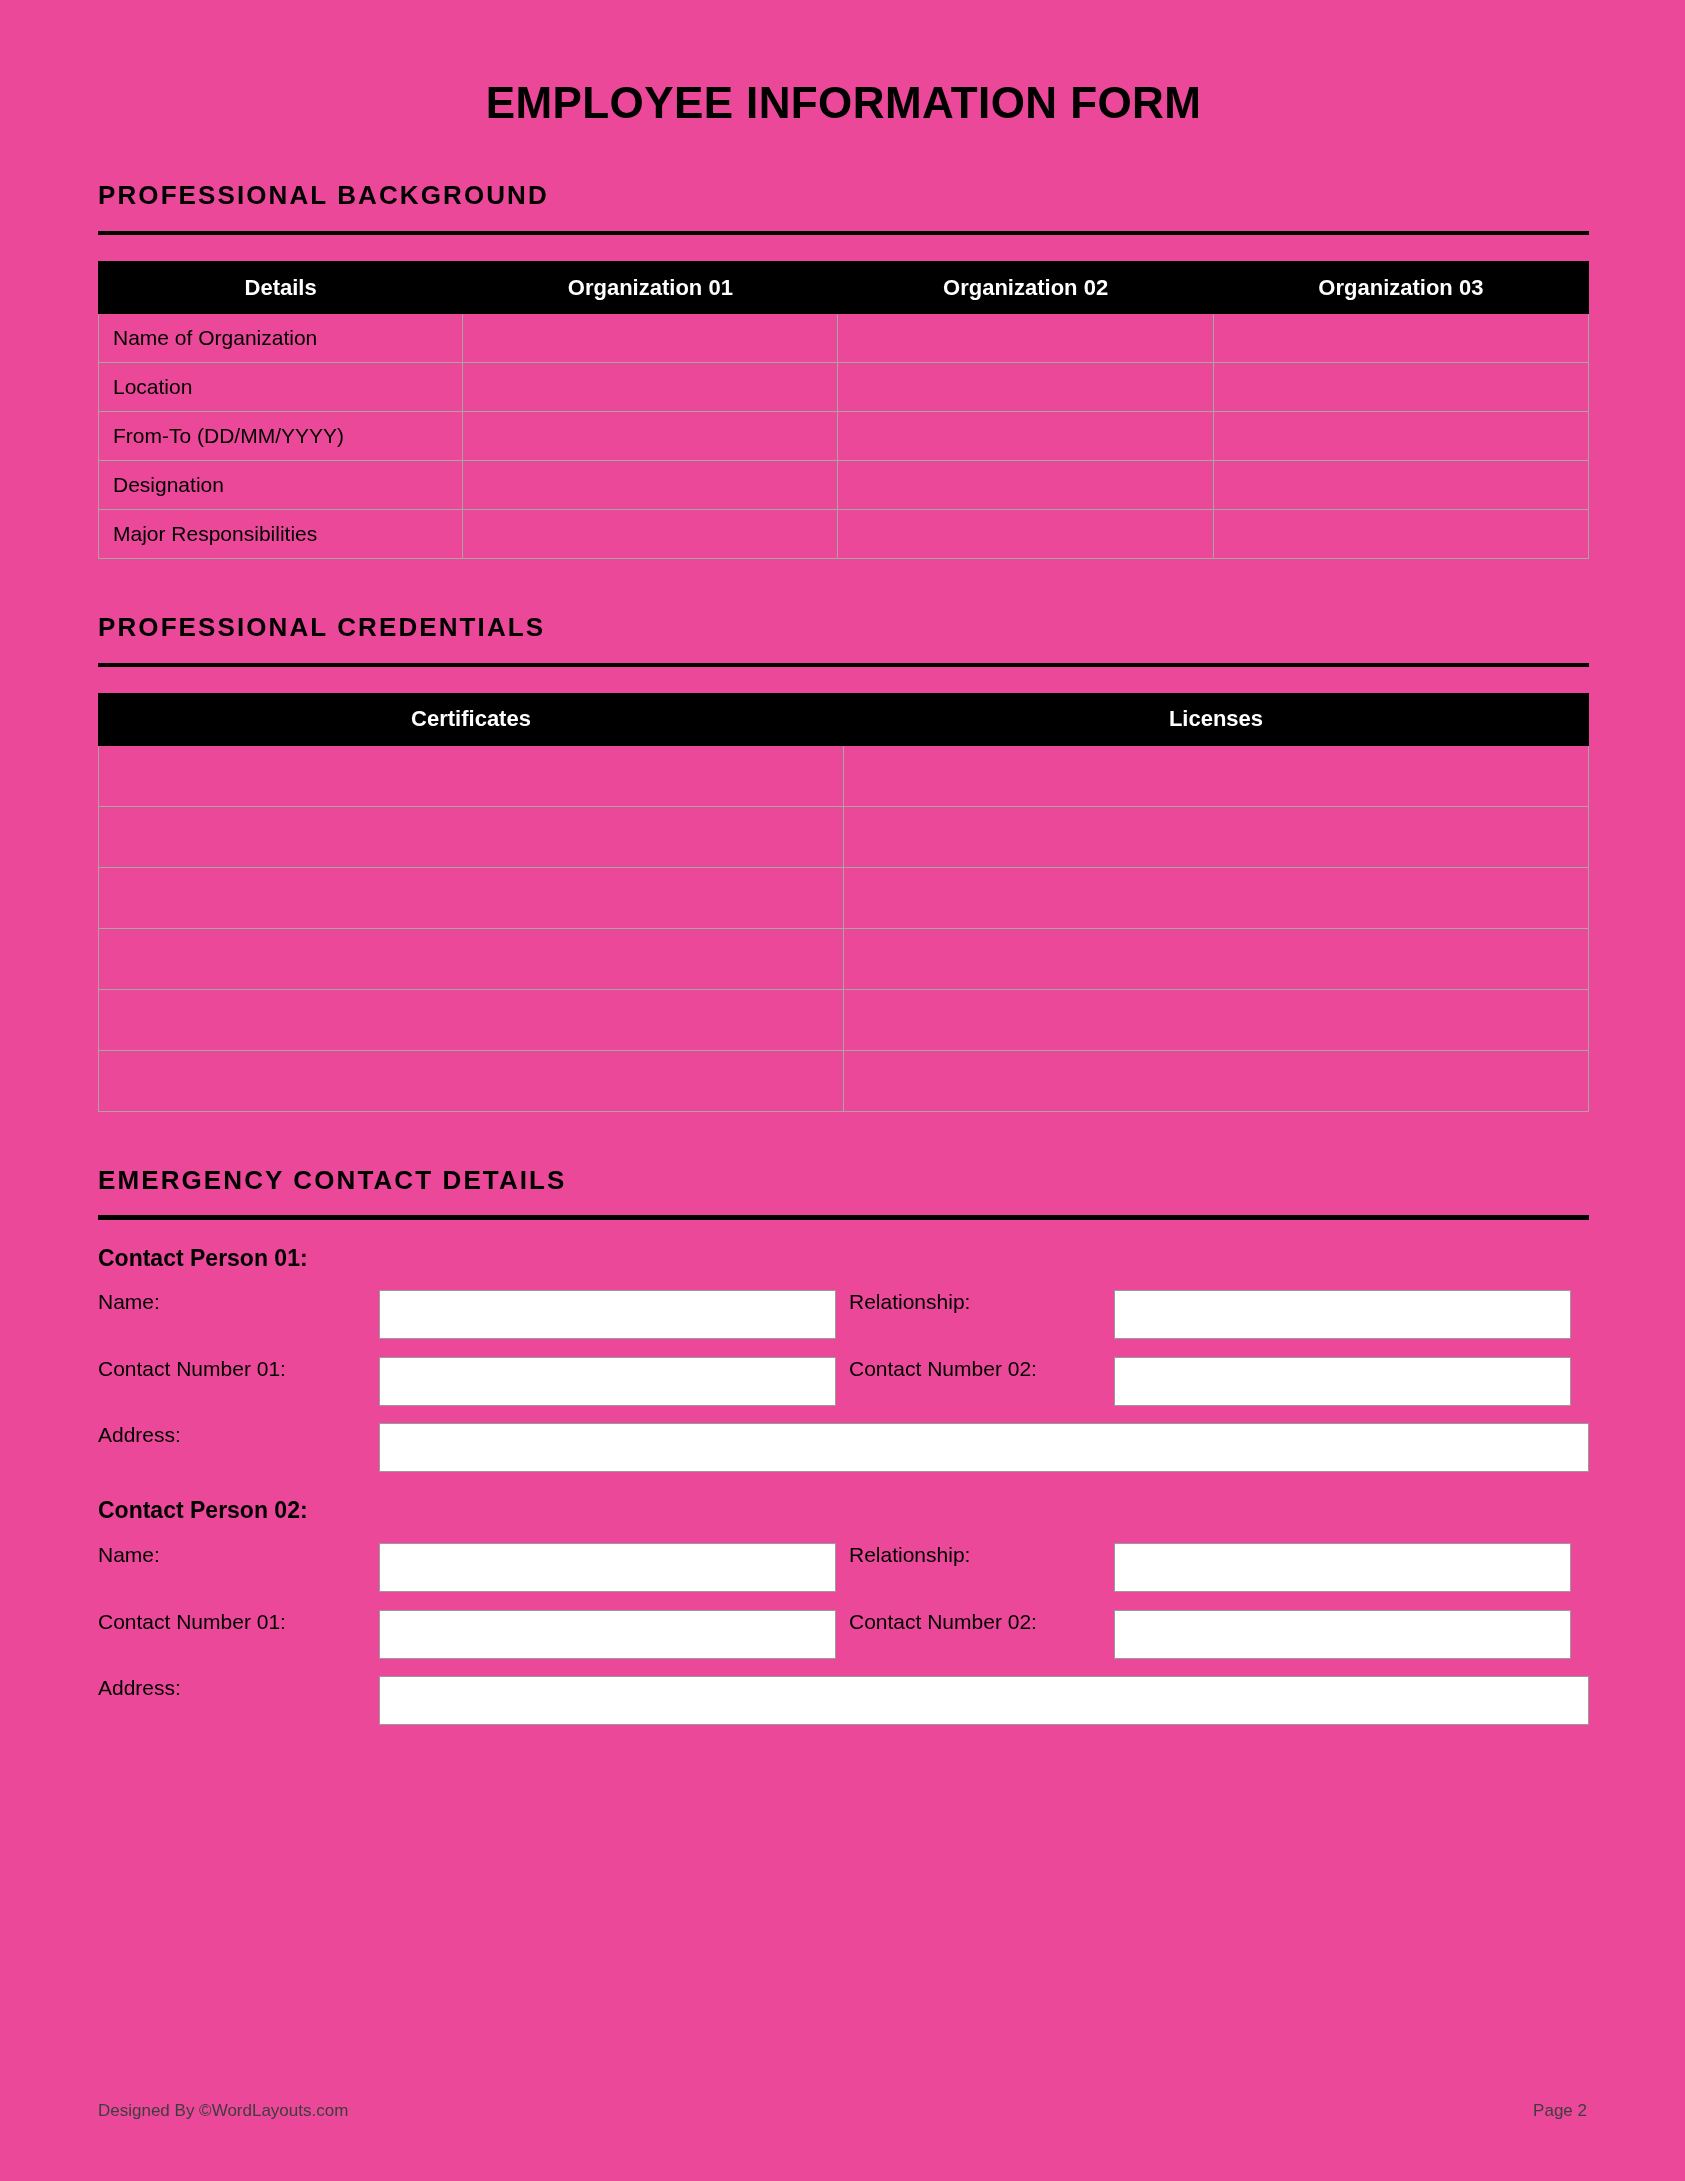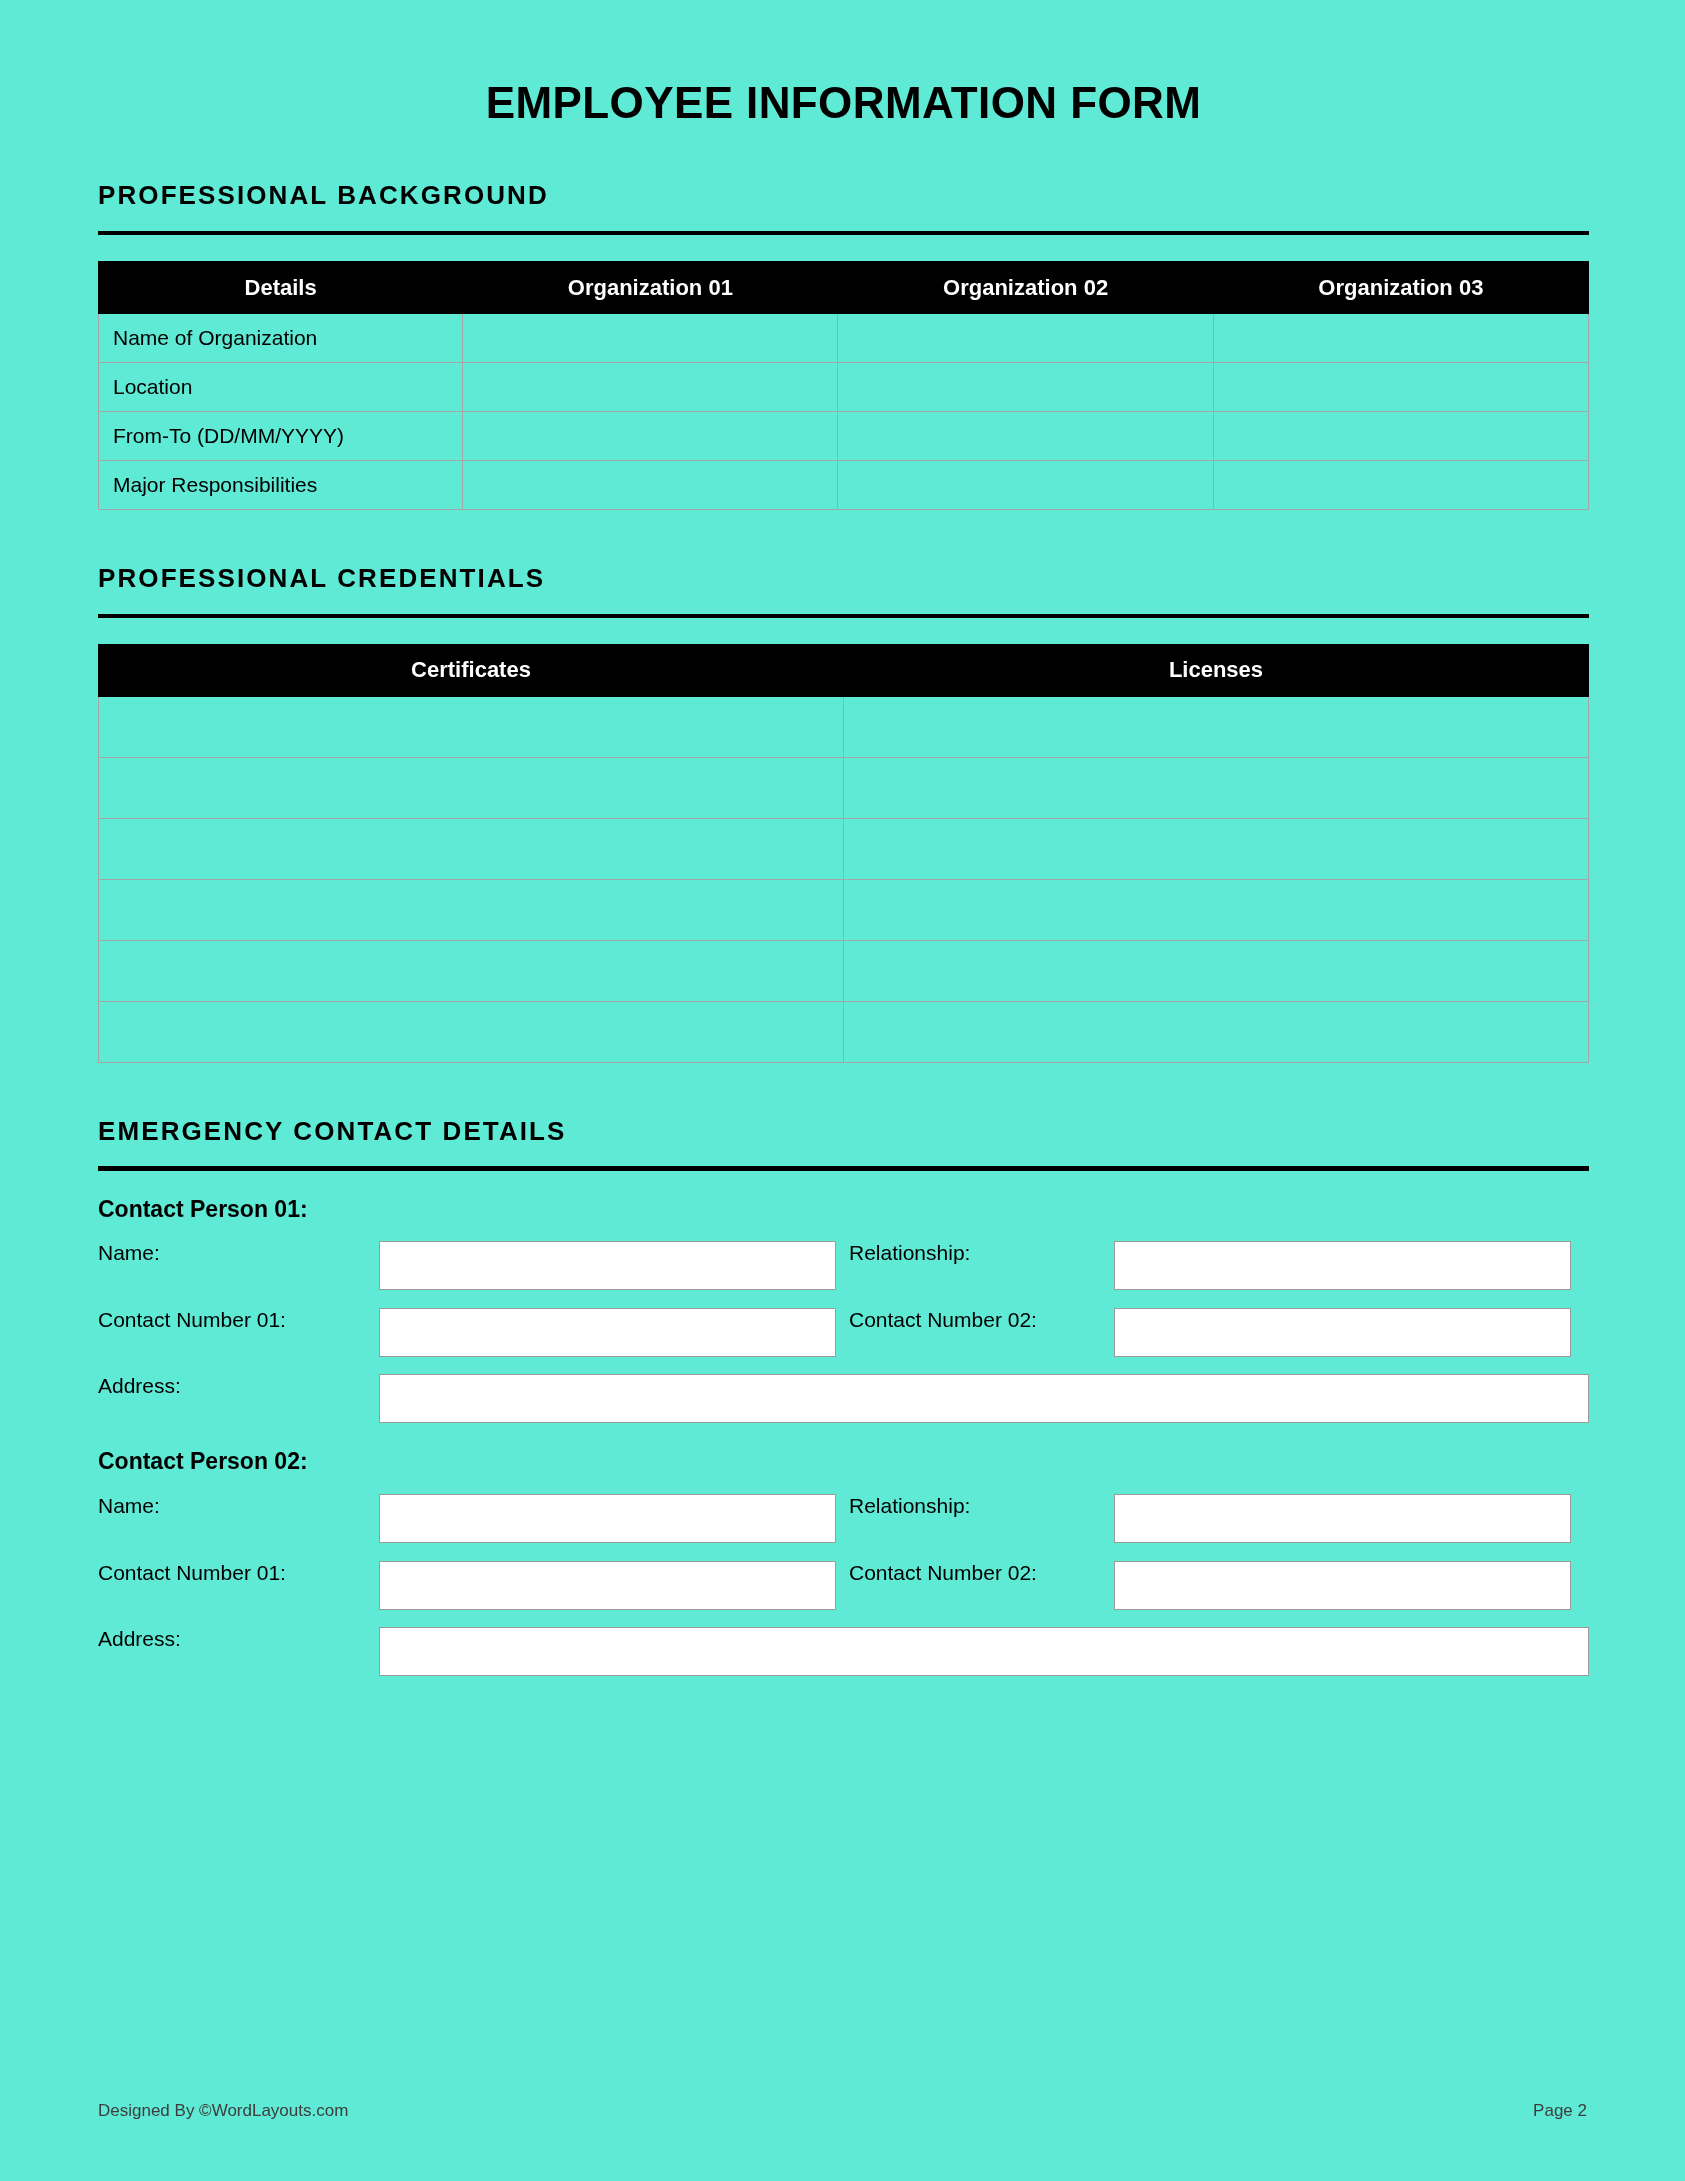--- a/index.html
+++ b/index.html
@@ -9,21 +9,21 @@
   }
   body {
     font-family: "Liberation Sans", sans-serif;
     color: #000000;
     -webkit-font-smoothing: antialiased;
   }
   .page {
     position: relative;
     width: 1685px;
     height: 2181px;
-    background: #5eead4;
+    background: #ec4899;
     box-sizing: border-box;
     overflow: hidden;
   }
   .content {
     position: absolute;
     left: 98px;
     top: 0;
     width: 1491px;
   }
 
@@ -176,20 +176,26 @@
             <td class="blank"></td>
             <td class="blank"></td>
           </tr>
           <tr>
             <td>From-To (DD/MM/YYYY)</td>
             <td class="blank"></td>
             <td class="blank"></td>
             <td class="blank"></td>
           </tr>
           <tr>
+            <td>Designation</td>
+            <td class="blank"></td>
+            <td class="blank"></td>
+            <td class="blank"></td>
+          </tr>
+          <tr>
             <td>Major Responsibilities</td>
             <td class="blank"></td>
             <td class="blank"></td>
             <td class="blank"></td>
           </tr>
         </tbody>
       </table>
     </div>
 
     <div class="section">

